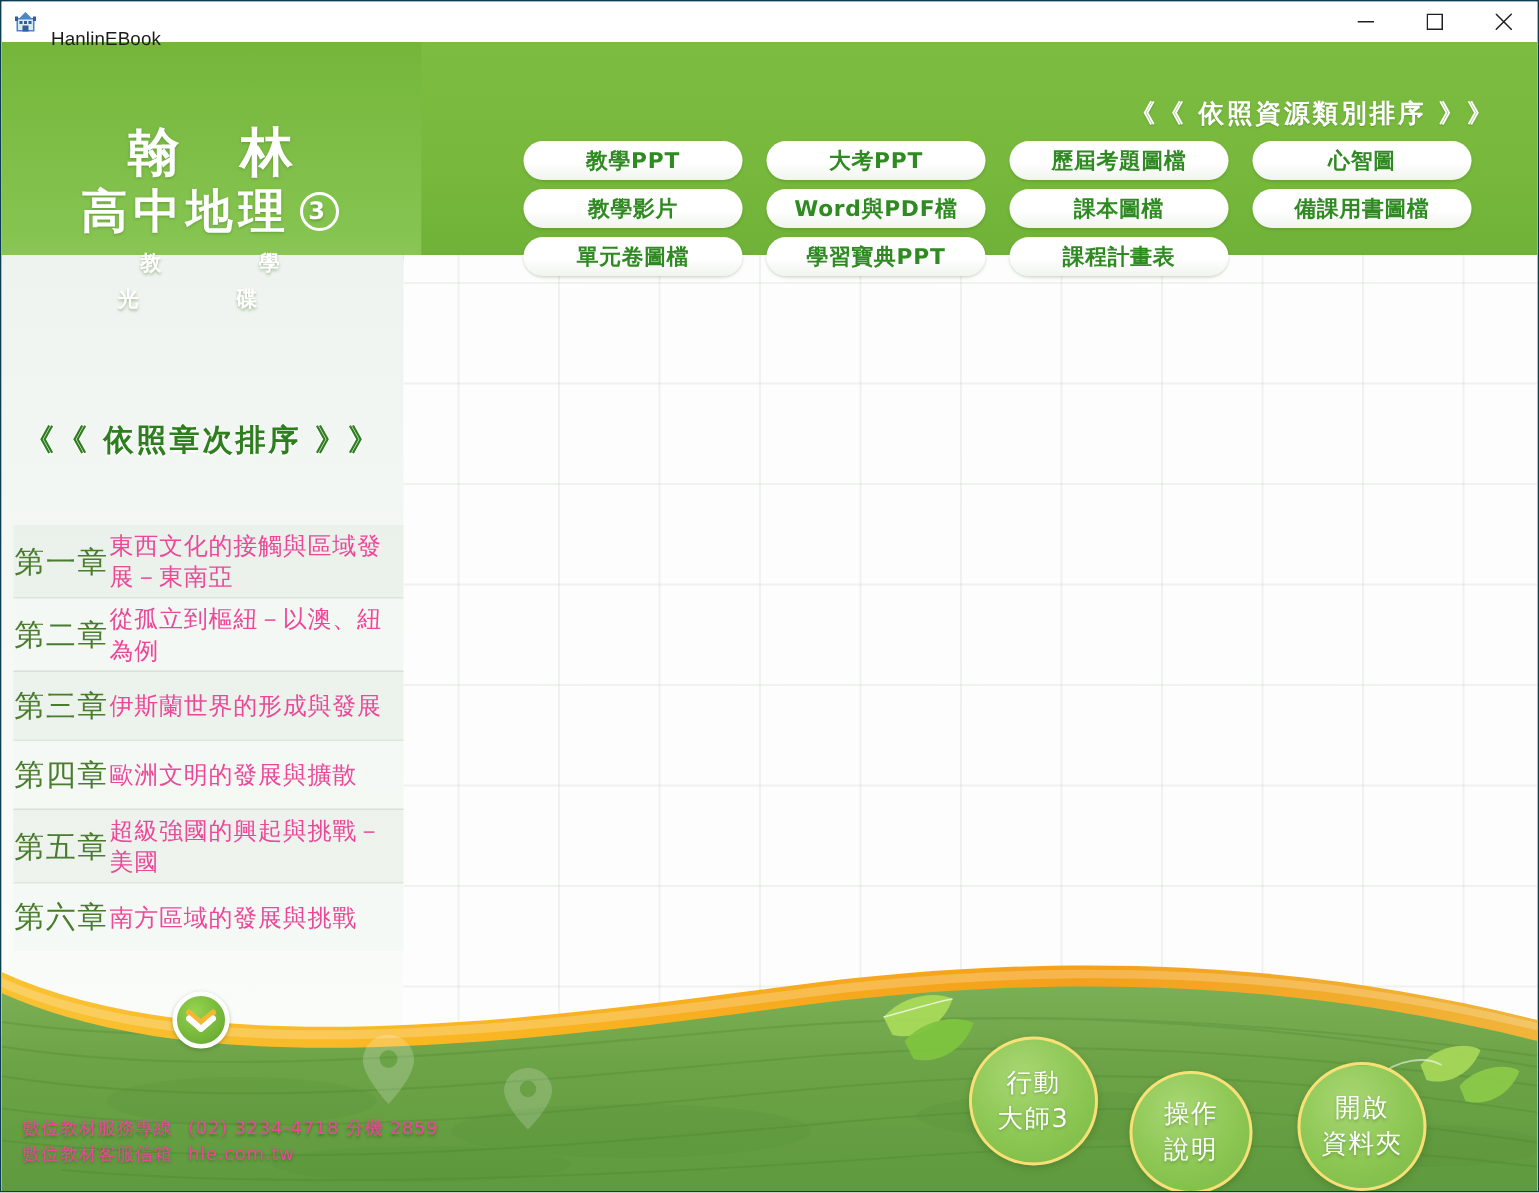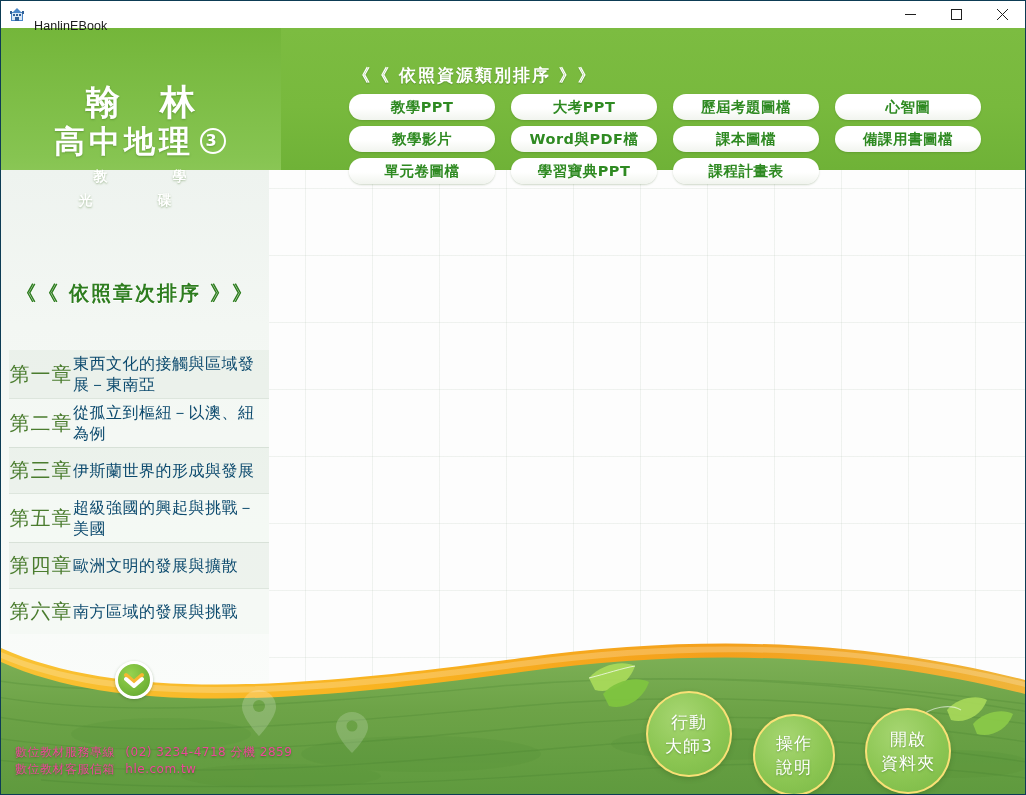--- a/index.html
+++ b/index.html
@@ -105,20 +105,21 @@
     text-shadow: 0 1px 2px rgba(60,110,30,.40);
   }
 
   
   #res-panel { position: absolute; left: 348px; top: 36px; z-index: 25; }
   #res-heading {
     font-size: 17px; font-weight: bold; color: #ffffff;
     letter-spacing: 2px; margin-left: 4px; margin-bottom: 7px;
     text-shadow: 0 1px 1px rgba(70,120,35,.55);
     white-space: nowrap;
+    text-align: right;
   }
   #res-grid {
     display: grid;
     grid-template-columns: repeat(4, 162px);
     grid-auto-rows: 26px;
     gap: 6px 0;
     column-gap: 0;
     grid-auto-flow: column;
     grid-template-rows: repeat(3, 26px);
   }
@@ -167,21 +168,21 @@
   }
   .chapter-row:nth-child(odd)  { background: rgba(225,233,225,.45); }
   .chapter-row:nth-child(even) { background: rgba(243,248,243,.55); }
   .chapter-row:first-child { border-top: none; }
   .chapter-num {
     flex: none; width: 64px; text-align: center;
     font-size: 20px; color: #4a7c2e; letter-spacing: 1px;
     font-family: "DejaVu Sans", "Liberation Sans", sans-serif;
   }
   .chapter-title {
-    font-size: 16px; color: #0c4a6e; line-height: 21px;
+    font-size: 16px; color: #ec4899; line-height: 21px;
     padding-right: 6px; letter-spacing: .5px;
   }
 
   
   #scenery {
     position: absolute; left: 0; bottom: 0; width: 1024px; height: 200px;
     z-index: 30; pointer-events: none;
   }
   #scenery svg { display: block; }
 
@@ -348,26 +349,26 @@
         </div>
         <div class="chapter-row">
           <span class="chapter-num">第二章</span>
           <span class="chapter-title">從孤立到樞紐－以澳、紐為例</span>
         </div>
         <div class="chapter-row">
           <span class="chapter-num">第三章</span>
           <span class="chapter-title">伊斯蘭世界的形成與發展</span>
         </div>
         <div class="chapter-row">
+          <span class="chapter-num">第四章</span>
+          <span class="chapter-title">歐洲文明的發展與擴散</span>
+        </div>
+        <div class="chapter-row">
           <span class="chapter-num">第五章</span>
           <span class="chapter-title">超級強國的興起與挑戰－美國</span>
-        </div>
-        <div class="chapter-row">
-          <span class="chapter-num">第四章</span>
-          <span class="chapter-title">歐洲文明的發展與擴散</span>
         </div>
         <div class="chapter-row">
           <span class="chapter-num">第六章</span>
           <span class="chapter-title">南方區域的發展與挑戰</span>
         </div>
       </div>
     </div>
 
     <div id="scenery">
       <svg width="1024" height="200" viewBox="0 0 1024 200">

